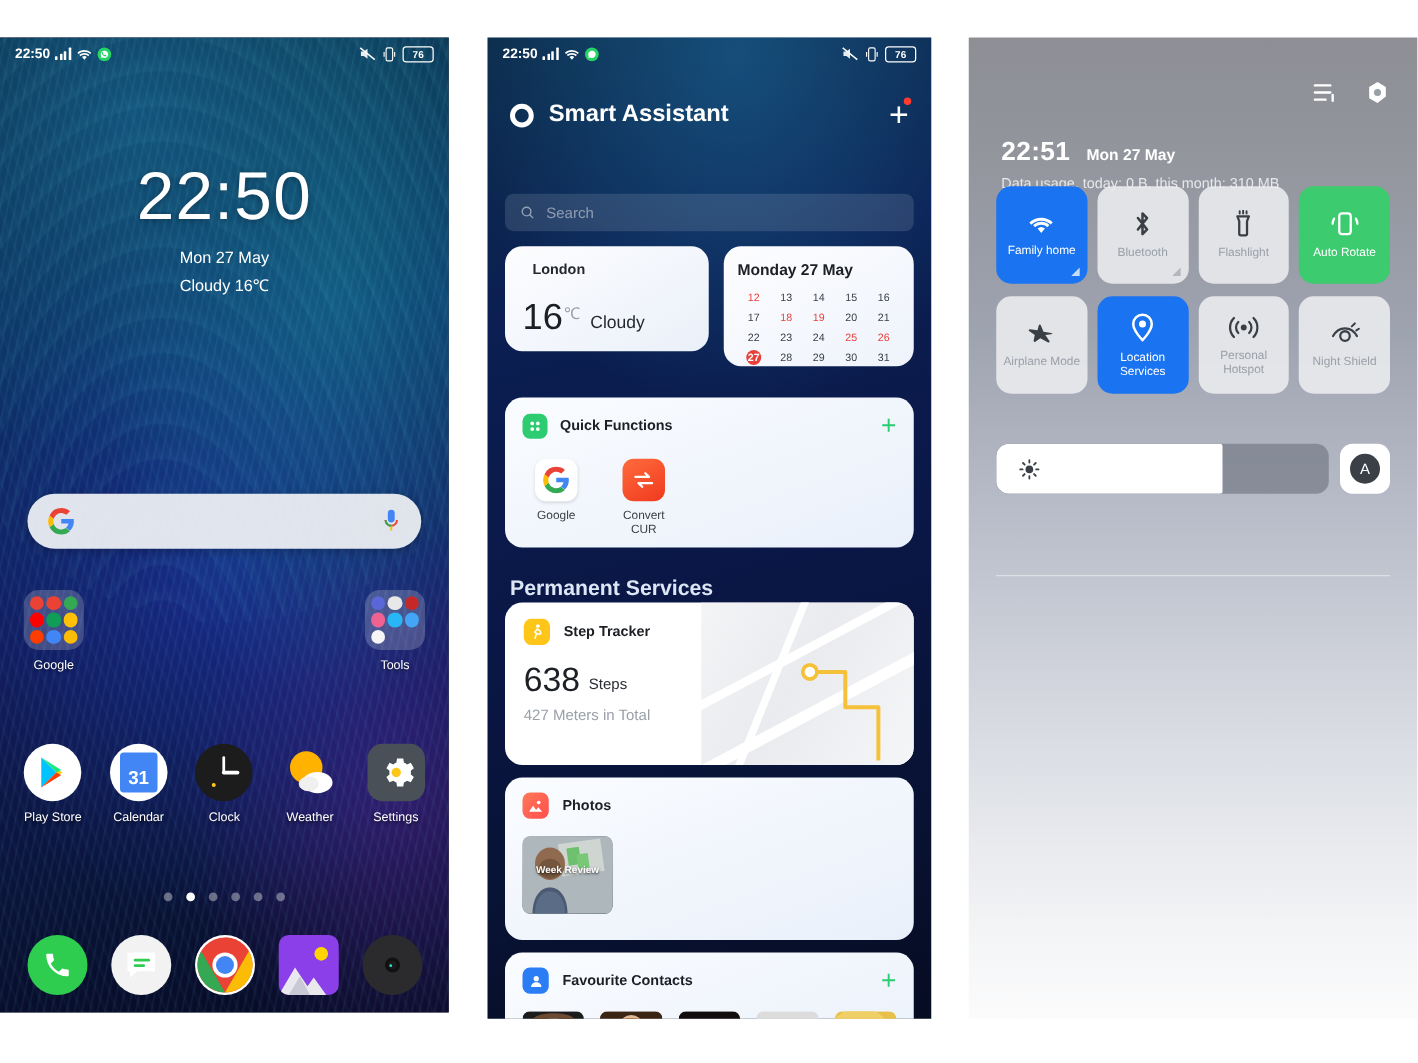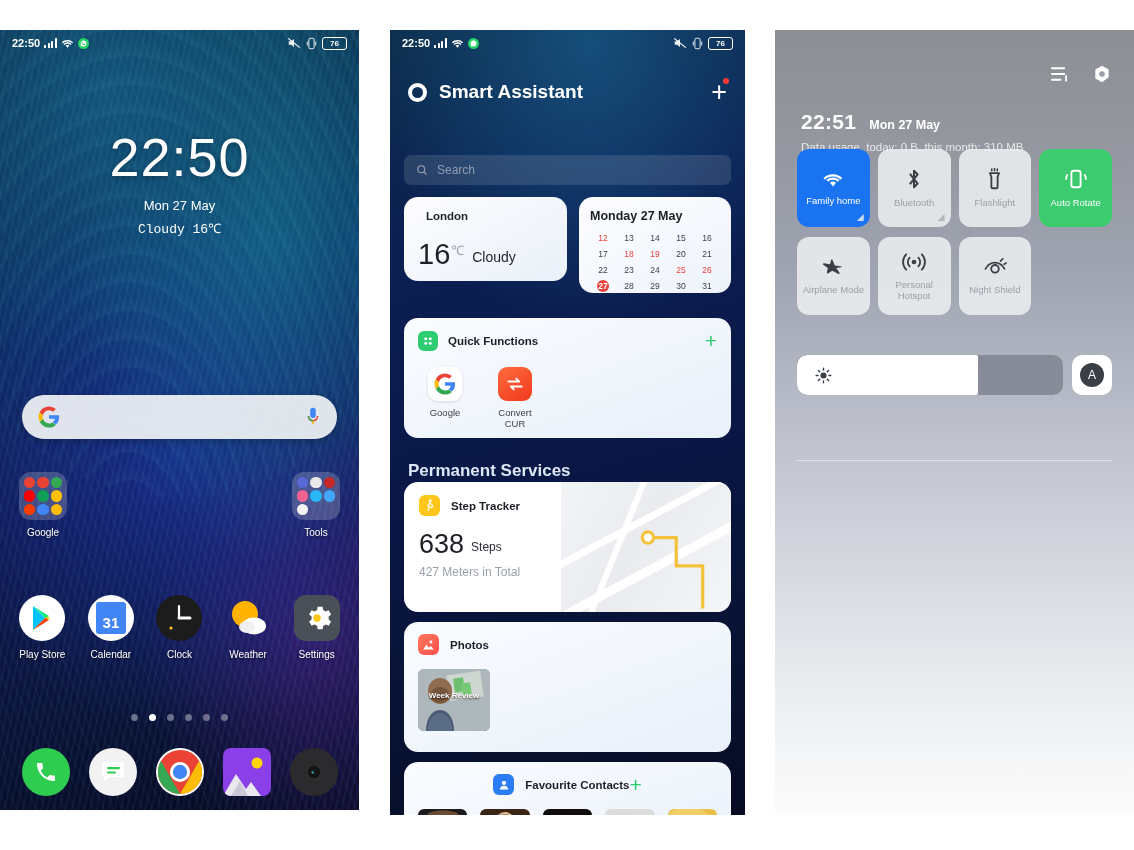--- a/index.html
+++ b/index.html
@@ -48,21 +48,21 @@
   .sig-bars i:nth-child(3){height:7.5px;} .sig-bars i:nth-child(4){height:10px;}
   .batt { border:1.3px solid #fff; border-radius:3px; font-size:8px; padding:0 7px;
     line-height:11px; height:13px; display:flex; align-items:center; }
   .wa-dot { width:11px; height:11px; border-radius:50%; background:#25d366;
     display:flex; align-items:center; justify-content:center; }
 
   .clockw { position:absolute; left:0; right:0; top:100px; text-align:center; color:#fff; z-index:4;}
   .clockw .big { font-size:54px; font-weight:300; letter-spacing:1px; line-height:1;
     text-shadow:0 1px 6px rgba(0,0,0,.35); }
   .clockw .sub { font-size:13px; margin-top:14px; font-weight:400; }
-  .clockw .sub2 { font-size:13px; margin-top:6px; font-weight:400;font-family:Liberation Mono, monospace; }
+  .clockw .sub2 { font-size:13px; margin-top:6px; font-weight:400; }
 
   .gsearch { position:absolute; left:22px; right:22px; top:365px; height:44px; z-index:4;
     background:rgba(240,242,245,.93); border-radius:22px; display:flex; align-items:center;
     justify-content:space-between; padding:0 16px; box-shadow:0 2px 8px rgba(0,0,0,.25); }
 
   .folders { position:absolute; left:0; right:0; top:442px; z-index:4; height:100px; }
   .folder { position:absolute; width:78px; text-align:center; }
   .folder .box { width:48px; height:48px; margin:0 auto; border-radius:12px;
     background:rgba(255,255,255,.20); display:grid; grid-template-columns:repeat(3,1fr);
     gap:2px; padding:5px; }
@@ -160,21 +160,21 @@
     background:linear-gradient(135deg,#ff7a59,#ff4d4d); display:flex; align-items:center;
     justify-content:center; }
   .ph-title { font-size:11.5px; font-weight:bold; color:#1c1f24; }
   .ph-thumb { margin-top:14px; width:72px; height:62px; border-radius:6px; overflow:hidden;
     position:relative; background:linear-gradient(150deg,#9aa7ad,#5f6b72 55%,#3b4449);}
   .ph-cap { position:absolute; left:0; right:0; top:36%; text-align:center; color:#fff;
     font-size:8px; font-weight:bold; line-height:10px; text-shadow:0 1px 2px rgba(0,0,0,.8); }
 
   .fav { position:absolute; left:14px; right:14px; top:732px; height:90px; z-index:4;
     border-radius:14px 14px 0 0; background:linear-gradient(160deg,#fafcff 0%,#eaf1fb 100%); padding:12px 14px;}
-  .fav-head { display:flex; align-items:center; justify-content:center; }
+  .fav-head { display:flex; align-items:center; justify-content:space-between; }
   .fav-head .lt { display:flex; align-items:center; gap:11px; }
   .fav-ic { width:21px; height:21px; border-radius:6px; background:#2a7df4;
     display:flex; align-items:center; justify-content:center; }
   .fav-title { font-size:11.5px; font-weight:bold; color:#1c1f24; }
   .fav-plus { color:#2ecc71; font-size:21px; line-height:1; font-weight:300; }
   .fav-list { display:flex; gap:13px; margin-top:14px; }
   .fav-av { width:50px; height:44px; border-radius:6px; overflow:hidden; }
 
   
   .panel3 { position:absolute; left:775px; top:30px; width:359px; height:785px;
@@ -714,20 +714,27 @@
         </svg>
         <span class="tl">Auto Rotate</span>
       </div>
 
       <div class="tile off">
         <svg width="22" height="20" viewBox="0 0 24 22">
           <path d="M22 10.5l-8-1.2-2.5-6c-.3-.7-1.3-.7-1.6 0L8.7 8 2 7c-.9-.1-1.4 1-.7 1.5l5 3.5-1 5c-.2.9.8 1.5 1.5 1l4.4-3 6.9 3.6c.8.4 1.6-.5 1.1-1.2l-3.6-5.4 5.2-.6c.9-.1.9-1.4.2-1.5z" fill="#3a3f46"></path>
         </svg>
         <span class="tl">Airplane Mode</span>
       </div>
+      <div class="tile on-blue">
+        <svg width="20" height="24" viewBox="0 0 20 24">
+          <path d="M10 1.8a7.4 7.4 0 00-7.4 7.4c0 5.6 7.4 12.8 7.4 12.8s7.4-7.2 7.4-12.8A7.4 7.4 0 0010 1.8z" stroke="#fff" stroke-width="2" fill="none"></path>
+          <circle cx="10" cy="9.2" r="2.8" fill="#fff"></circle>
+        </svg>
+        <span class="tl">Location Services</span>
+      </div>
       <div class="tile off">
         <svg width="24" height="20" viewBox="0 0 26 22">
           <circle cx="13" cy="11" r="2.6" fill="#3a3f46"></circle>
           <path d="M8.2 6.2a6.8 6.8 0 000 9.6M17.8 6.2a6.8 6.8 0 010 9.6" stroke="#3a3f46" stroke-width="2" fill="none" stroke-linecap="round"></path>
           <path d="M4.4 2.6a12 12 0 000 16.8M21.6 2.6a12 12 0 010 16.8" stroke="#3a3f46" stroke-width="2" fill="none" stroke-linecap="round"></path>
         </svg>
         <span class="tl">Personal Hotspot</span>
       </div>
       <div class="tile off">
         <svg width="24" height="20" viewBox="0 0 26 22">

